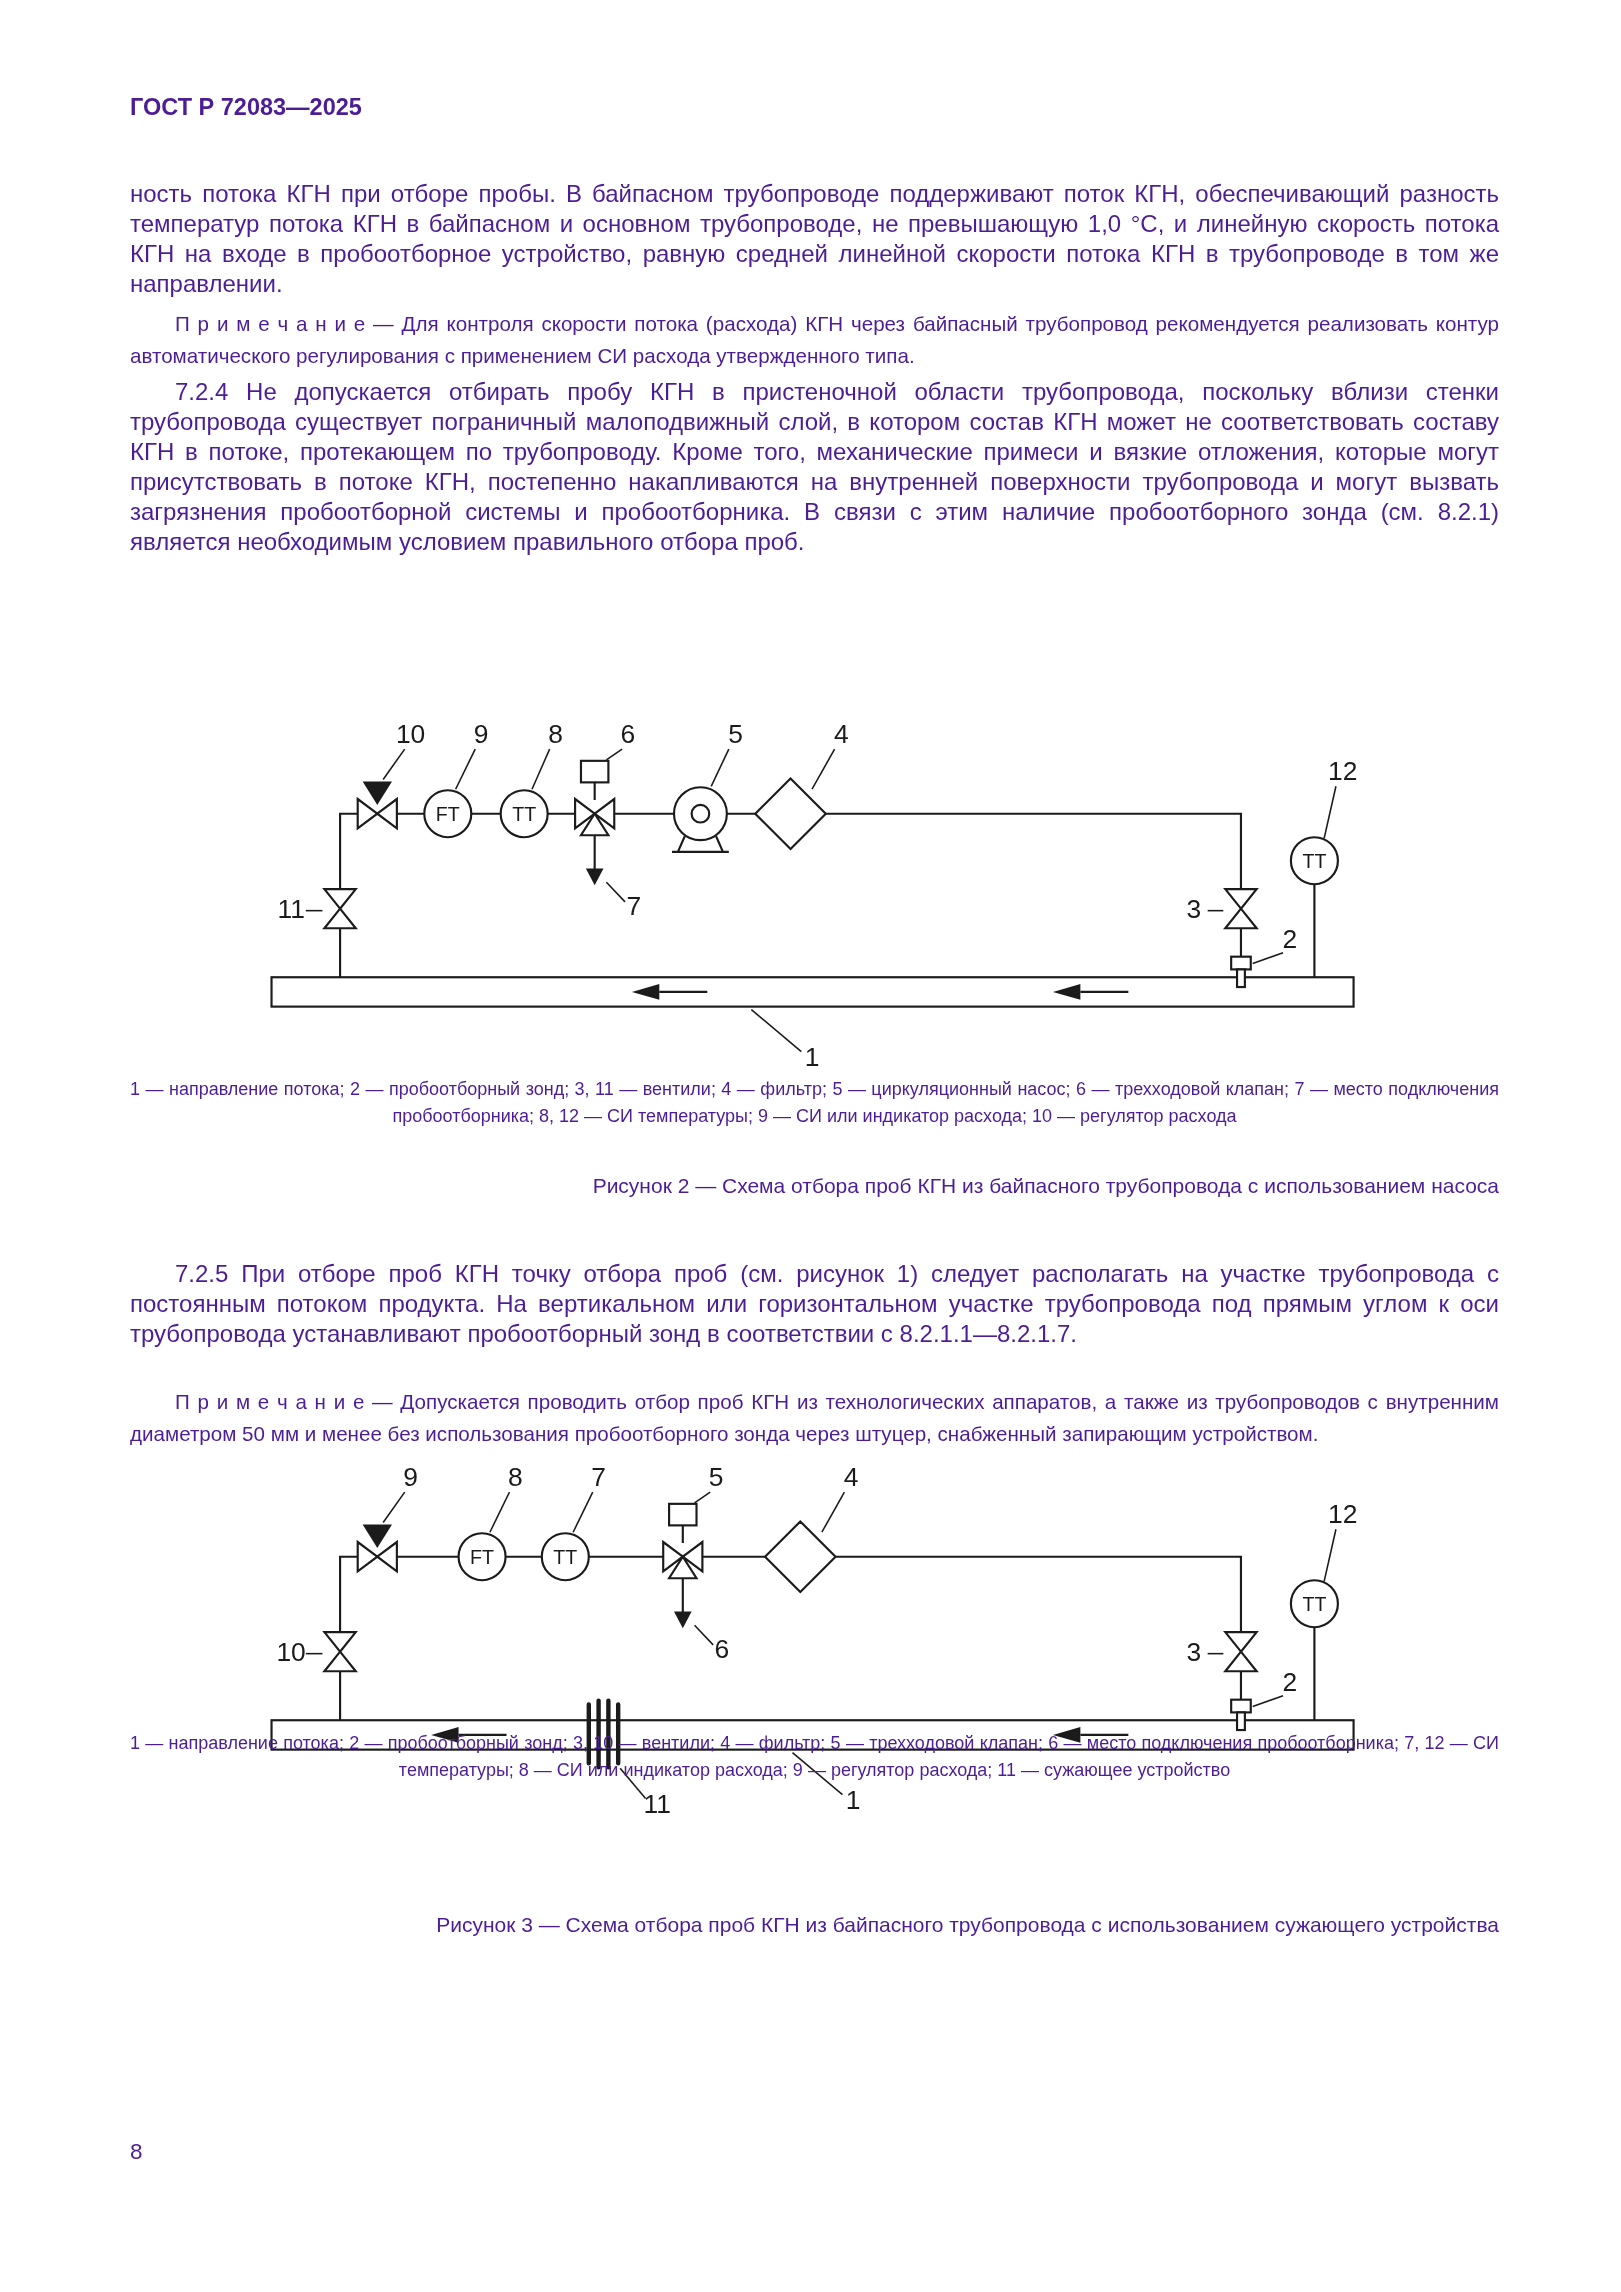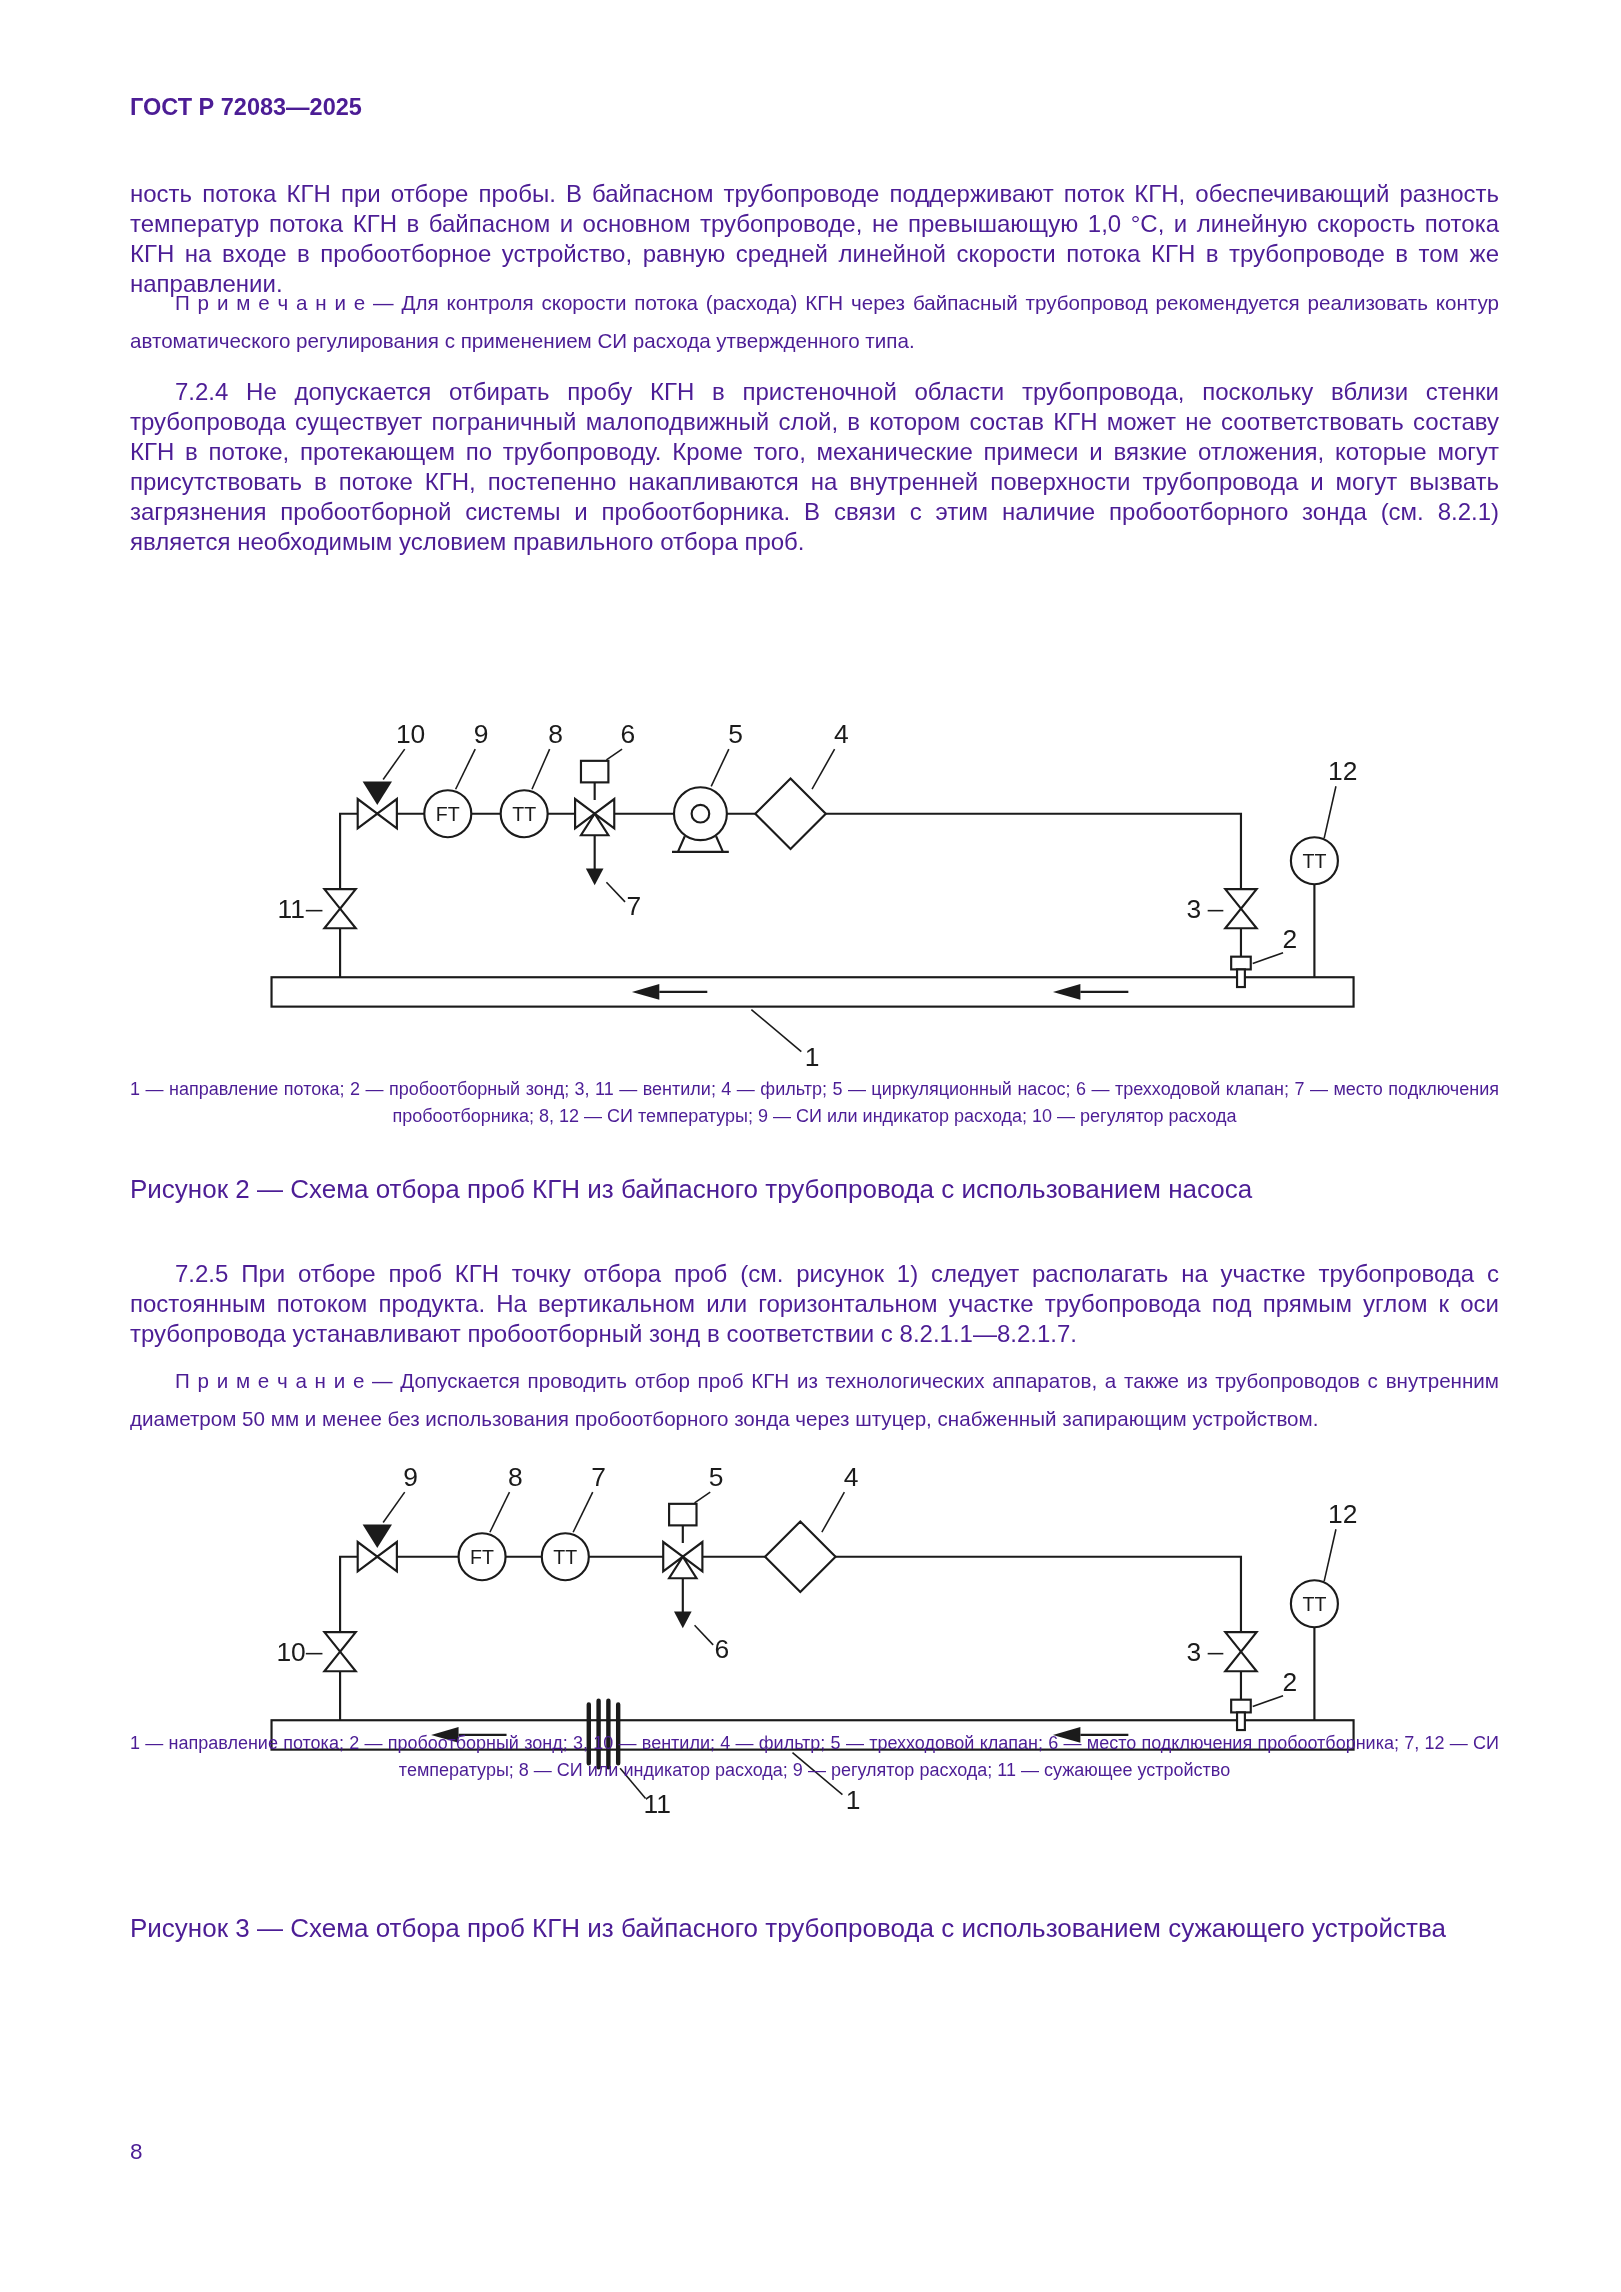--- a/index.html
+++ b/index.html
@@ -11,23 +11,23 @@
     margin:0 auto;
     background:#ffffff;
     font-family:"Liberation Sans", sans-serif;
     color:#4c1d95;
     overflow:hidden;
   }
   .abs { position:absolute; left:130px; width:1369px; }
   .doc-header { font-size:23.5px; font-weight:bold; }
   .body-text { font-size:24px; line-height:30px; text-align:justify;margin-top:32px; }
   .indent { text-indent:45px; }
-  .note { font-size:20.6px; line-height:38px; text-align:justify; text-indent:45px; }
+  .note { font-size:20.6px; line-height:32px; text-align:justify; text-indent:45px;margin-top:24px; }
   .legend { font-size:18px; line-height:26.5px; text-align:justify; text-align-last:center; }
-  .fig-caption { font-size:26px; text-align:left; }
+  .fig-caption { font-size:21px; text-align:right; }
   .fig-wrap { display:flex; justify-content:center; }
   .page-num { font-size:22.5px; }
 
   svg .ln     { stroke:#1b1b1b; stroke-width:2.2; fill:none; }
   svg .sym    { stroke:#1b1b1b; stroke-width:2.2; fill:#ffffff; }
   svg .fillb  { fill:#1b1b1b; stroke:none; }
   svg .leader { stroke:#1b1b1b; stroke-width:1.6; fill:none; }
   svg .bars   { stroke:#1b1b1b; stroke-width:4.5; stroke-linecap:round; fill:none; }
   svg text { font-family:"Liberation Sans", sans-serif; fill:#1b1b1b; }
   svg .callout { font-size:27px; }

